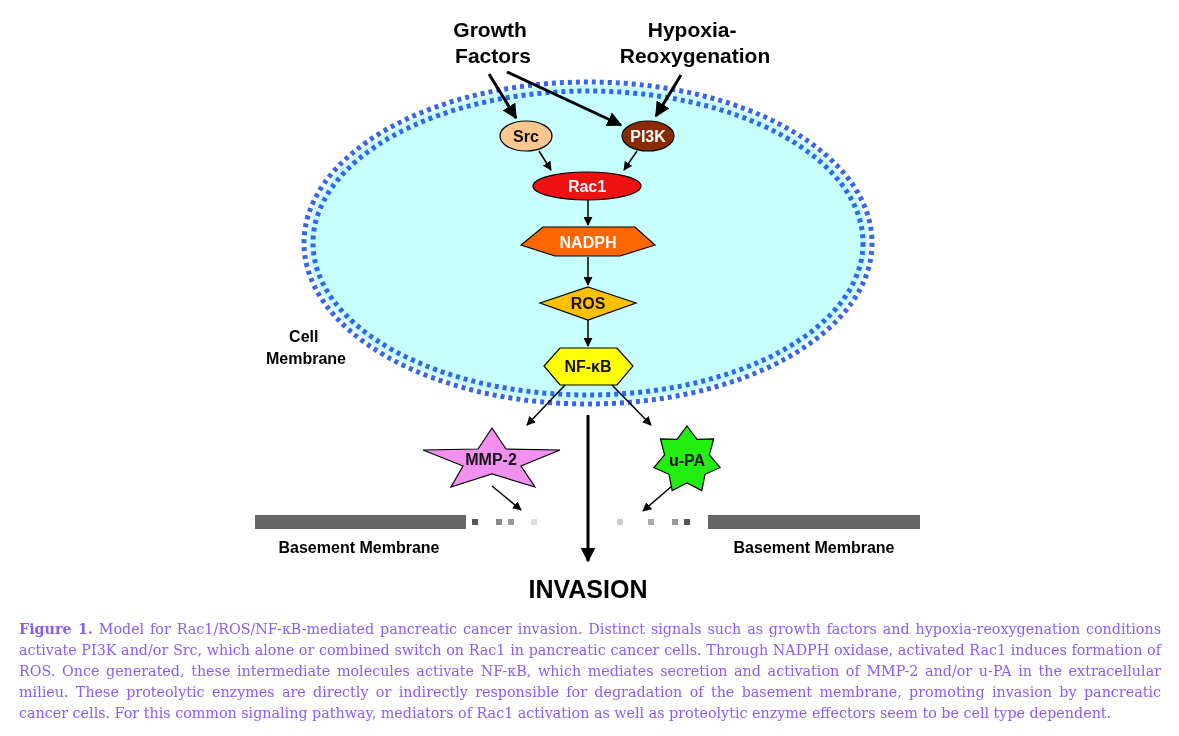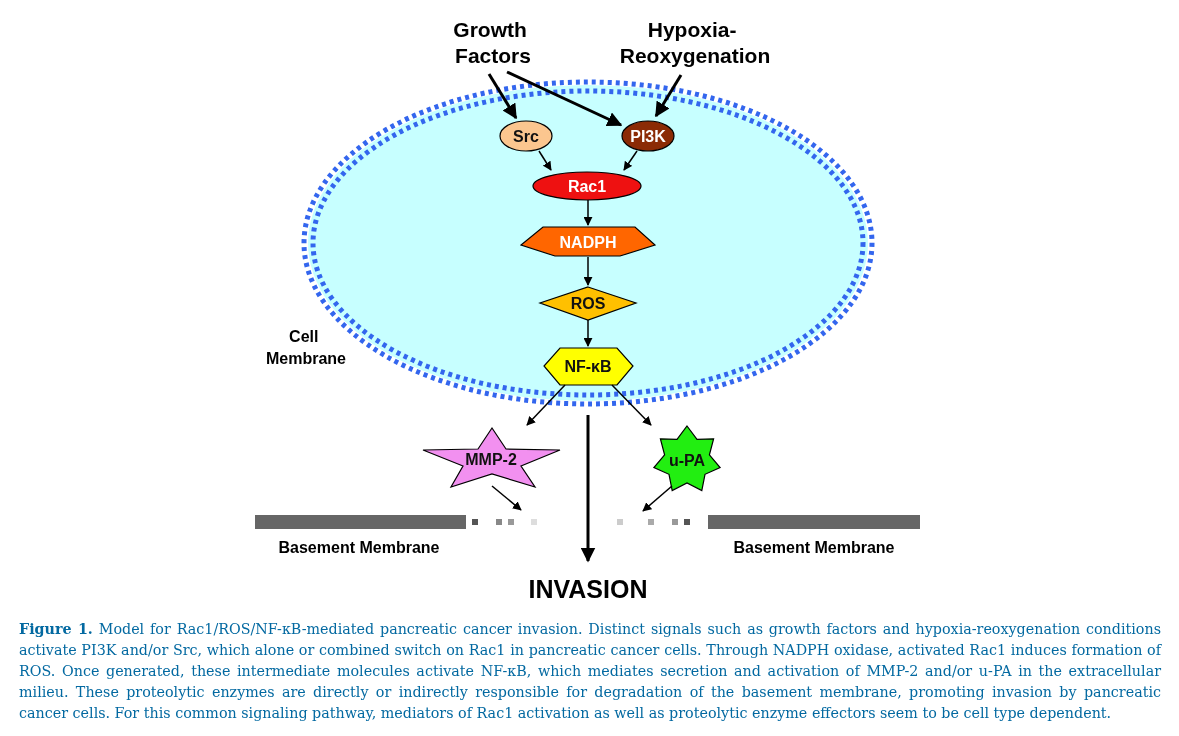--- a/index.html
+++ b/index.html
@@ -2,21 +2,21 @@
 <html><head>
 <meta charset="utf-8">
 <style>
   html, body { margin: 0; padding: 0; background: #ffffff; }
   body { width: 1179px; height: 736px; position: relative; overflow: hidden; }
   #diagram { position: absolute; left: 0; top: 0; width: 1179px; height: 610px; }
   #diagram text { font-family: "Liberation Sans", sans-serif; font-weight: bold; }
   .caption {
     position: absolute; left: 19px; top: 619px; width: 1142px;
     font-family: "DejaVu Serif", serif; font-size: 14.3px; line-height: 21px;
-    color: #0369a1; text-align: justify; text-align-last: left;
+    color: #8b5cf6; text-align: justify; text-align-last: left;
   }
   .caption b { font-weight: bold; }
 </style>
 </head>
 <body>
 
 <svg id="diagram" viewBox="0 0 1179 610" xmlns="http://www.w3.org/2000/svg">
   <defs>
     <marker id="ah" viewBox="0 0 10 10" refX="9" refY="5" markerWidth="5" markerHeight="5" orient="auto-start-reverse">
       <path d="M0,0 L10,5 L0,10 z" fill="#000"></path>

